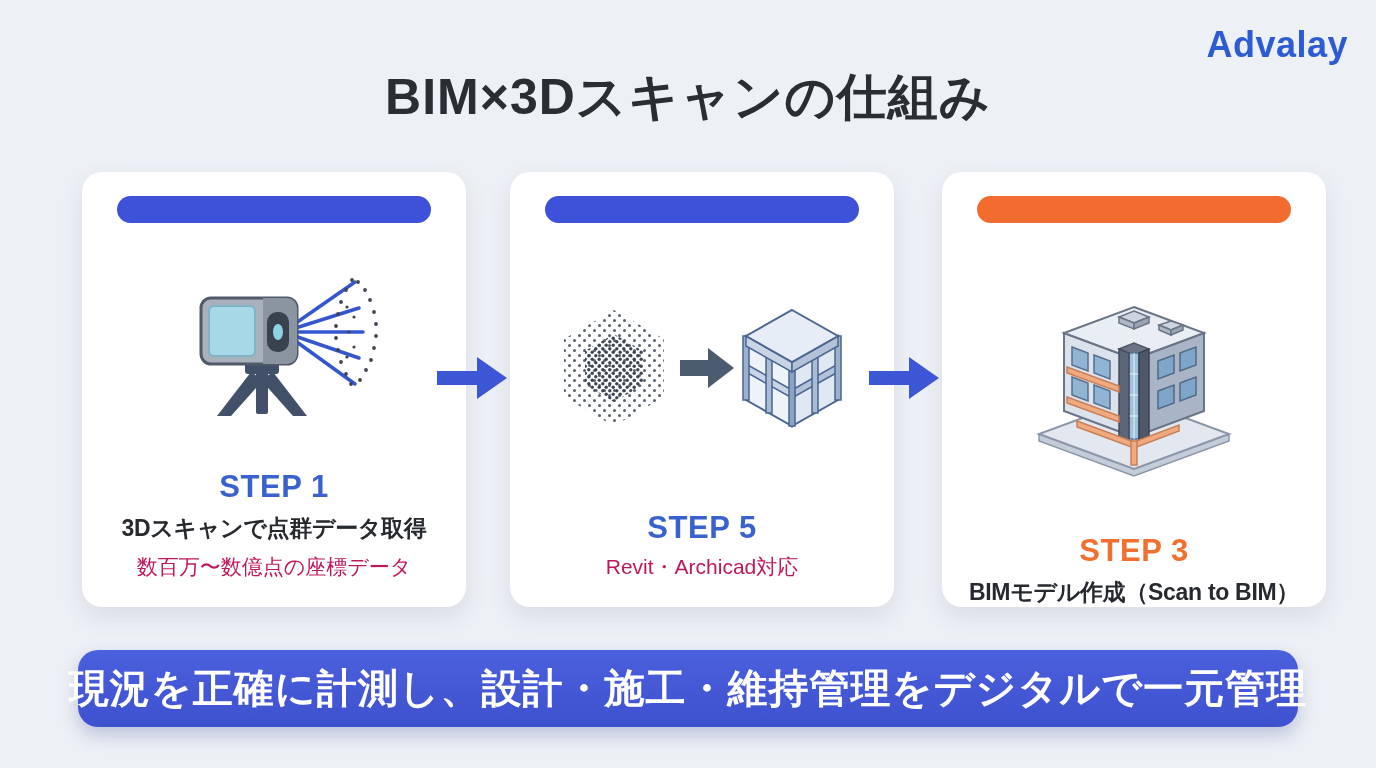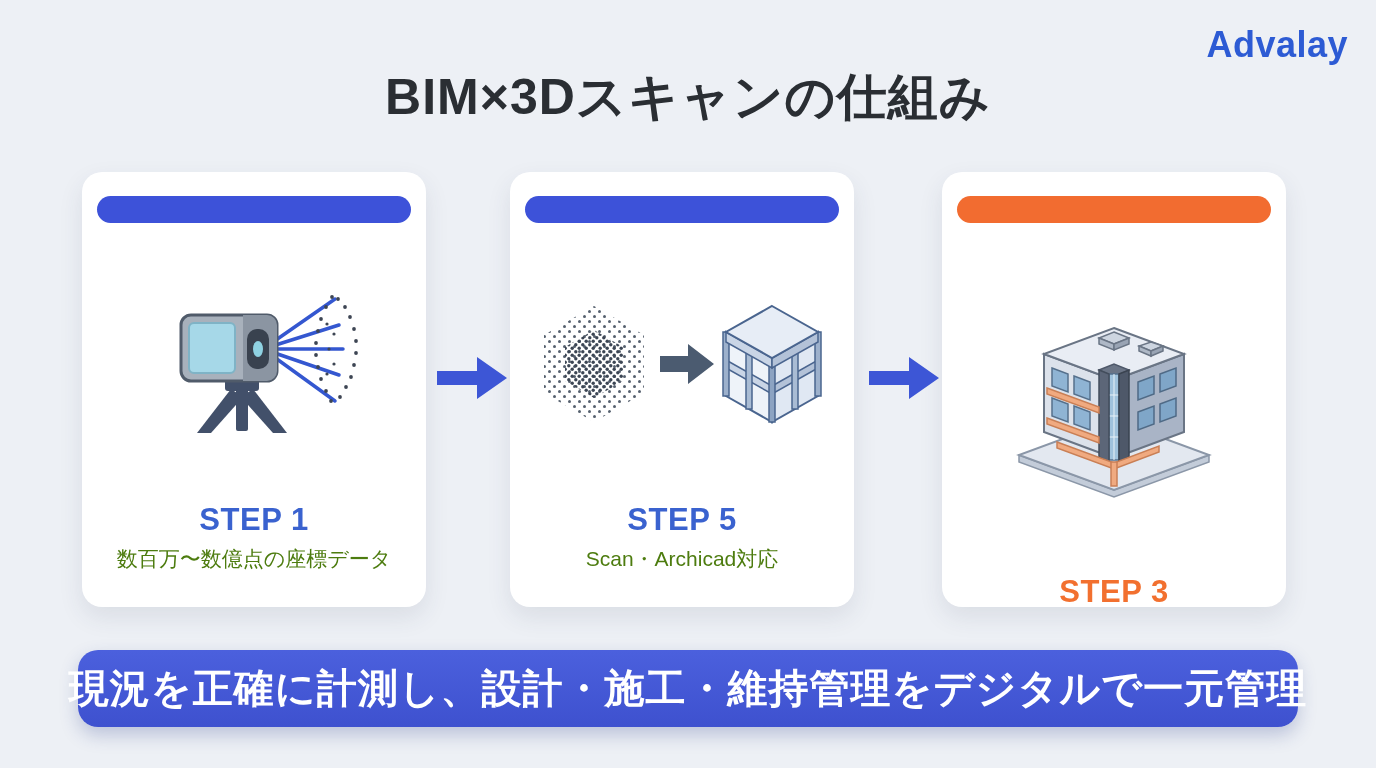--- a/index.html
+++ b/index.html
@@ -13,21 +13,21 @@
     position:absolute;top:24px;right:28px;
     font-size:36px;font-weight:800;color:#2d5bd4;letter-spacing:0.5px;
   }
   .title{
     position:absolute;top:56px;left:0;width:100%;
     text-align:center;font-size:50px;font-weight:700;color:#2a2e33;
     letter-spacing:1px;
     margin-top:8px;
   }
   .card{
-    position:absolute;top:172px;width:344px;height:435px;
+    position:absolute;top:172px;width:384px;height:435px;
     background:#ffffff;border-radius:20px;
     box-shadow:0 10px 24px rgba(50,60,90,0.10);
     display:flex;flex-direction:column;align-items:center;
   }
   .card.c1{left:82px;} .card.c2{left:510px;} .card.c3{left:942px;}
   .card-bar{
     margin-top:24px;width:314px;height:27px;border-radius:14px;
   }
   .card-bar.blue{background:#3d52d9;}
   .card-bar.orange{background:#f26c30;}
@@ -37,21 +37,21 @@
   .step-label{
     font-size:31px;font-weight:800;letter-spacing:0.5px;line-height:1;
   }
   .step-label.blue{color:#3a62cf;}
   .step-label.orange{color:#f2702f;}
   .card-heading{
     margin-top:13px;font-size:23px;font-weight:700;color:#26292e;
     letter-spacing:-0.3px;line-height:1.2;text-align:center;white-space:nowrap;
   }
   .card-sub{
-    margin-top:10px;margin-bottom:34px;font-size:21px;color:#4d7c0f;
+    margin-top:10px;margin-bottom:26px;font-size:21px;color:#be185d;
     text-align:center;white-space:nowrap;
   }
   .flow-arrow{position:absolute;top:352px;width:72px;height:52px;}
   .flow-arrow.a1{left:437px;} .flow-arrow.a2{left:869px;}
   .banner{
     position:absolute;left:78px;top:650px;width:1220px;height:77px;
     border-radius:20px;
     background:linear-gradient(180deg,#4b60dd,#3e51cf);
     box-shadow:0 8px 18px rgba(40,60,140,0.25);
     display:flex;align-items:center;justify-content:center;
@@ -115,20 +115,21 @@
       </g>
 
       <rect x="42" y="26" width="96" height="66" rx="10" fill="#a8b1bc" stroke="#505b6a" stroke-width="3"></rect>
       <path d="M104,26 h24 a10,10 0 0 1 10,10 v46 a10,10 0 0 1 -10,10 h-24 z" fill="#8b95a2"></path>
       <rect x="50" y="34" width="46" height="50" rx="5" fill="#a6d8e8" stroke="#7fb3c6" stroke-width="2"></rect>
       <rect x="108" y="40" width="22" height="40" rx="10" fill="#39424f"></rect>
       <ellipse cx="119" cy="60" rx="5" ry="8" fill="#8fd2e2"></ellipse>
     </svg>
   </div>
   <div class="step-label blue">STEP 1</div>
+  <div class="card-heading">3Dスキャンで点群データ取得</div>
   <div class="card-sub">数百万〜数億点の座標データ</div>
 </div>
 
 <div class="card c2">
   <div class="card-bar blue"></div>
   <div class="icon-area">
     <svg width="300" height="140" viewBox="0 0 300 140">
       <defs>
         <pattern id="pcSparse" width="10" height="10" patternUnits="userSpaceOnUse">
           <circle cx="2.5" cy="2.5" r="1.5" fill="#55606e"></circle>
@@ -155,21 +156,21 @@
         <polygon points="191,38 197,38 197,102 191,102" fill="#9db1cc" stroke-width="1.5"></polygon>
         <polygon points="283,38 289,38 289,102 283,102" fill="#9db1cc" stroke-width="1.5"></polygon>
         <polygon points="237,64 243,64 243,128 237,128" fill="#8ca3c2" stroke-width="1.5"></polygon>
         <polygon points="194,38 240,64 240,74 194,48" fill="#c9d5e6" stroke-width="1.5"></polygon>
         <polygon points="240,64 286,38 286,48 240,74" fill="#b3c2d8" stroke-width="1.5"></polygon>
         <polygon points="240,12 286,38 240,64 194,38" fill="#e7edf6"></polygon>
       </g>
     </svg>
   </div>
   <div class="step-label blue">STEP 5</div>
-  <div class="card-sub">Scan・Archicad対応</div>
+  <div class="card-sub">Revit・Archicad対応</div>
 </div>
 
 <div class="card c3">
   <div class="card-bar orange"></div>
   <div class="icon-area">
     <svg width="230" height="200" viewBox="0 0 230 200">
 
       <polygon points="20,155 115,190 210,155 210,162 115,197 20,162" fill="#c3ccd9" stroke="#8b97a8" stroke-width="1.5"></polygon>
       <polygon points="115,120 210,155 115,190 20,155" fill="#e3e8f0" stroke="#8b97a8" stroke-width="2"></polygon>
 
@@ -213,20 +214,21 @@
         <polygon points="115,32 130,38 115,44 100,38" fill="#cdd5e0"></polygon>
         <polygon points="100,38 115,44 115,50 100,44" fill="#aeb8c6"></polygon>
         <polygon points="115,44 130,38 130,44 115,50" fill="#99a4b4"></polygon>
         <polygon points="152,42 164,46 152,51 140,46" fill="#cdd5e0"></polygon>
         <polygon points="140,46 152,51 152,56 140,51" fill="#aeb8c6"></polygon>
         <polygon points="152,51 164,46 164,51 152,56" fill="#99a4b4"></polygon>
       </g>
     </svg>
   </div>
   <div class="step-label orange">STEP 3</div>
+  <div class="card-heading">BIMモデル作成（Scan to BIM）</div>
 </div>
 
 <svg class="flow-arrow a1" viewBox="0 0 72 52">
   <polygon points="0,19 40,19 40,5 70,26 40,47 40,33 0,33" fill="#3d56d6"></polygon>
 </svg>
 <svg class="flow-arrow a2" viewBox="0 0 72 52">
   <polygon points="0,19 40,19 40,5 70,26 40,47 40,33 0,33" fill="#3d56d6"></polygon>
 </svg>
 
 <div class="banner">

